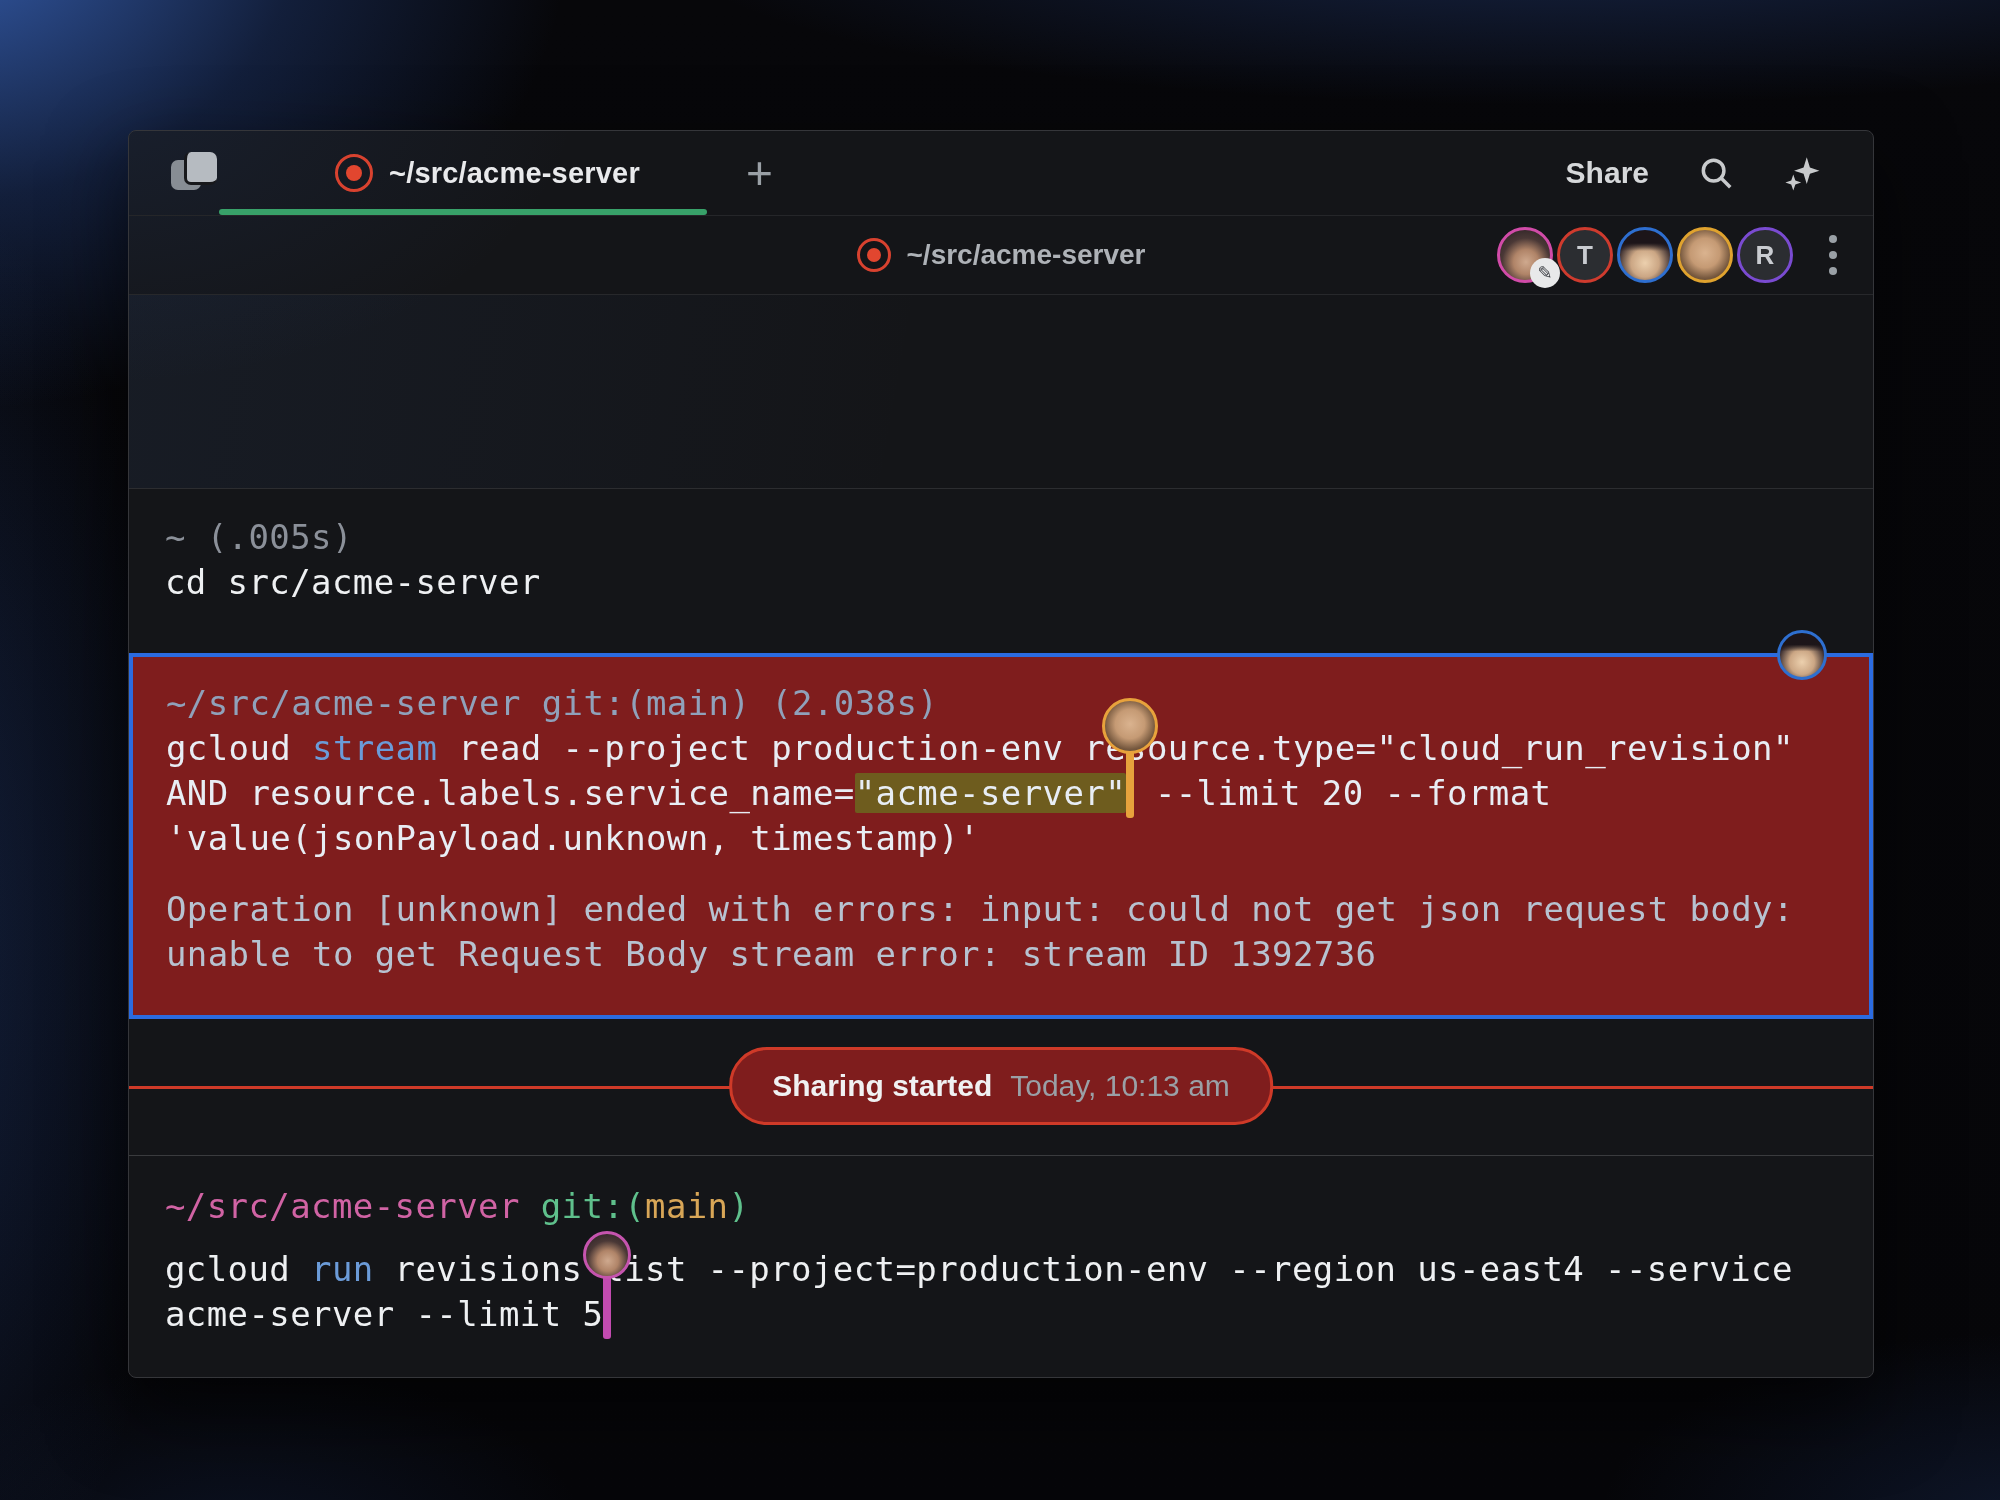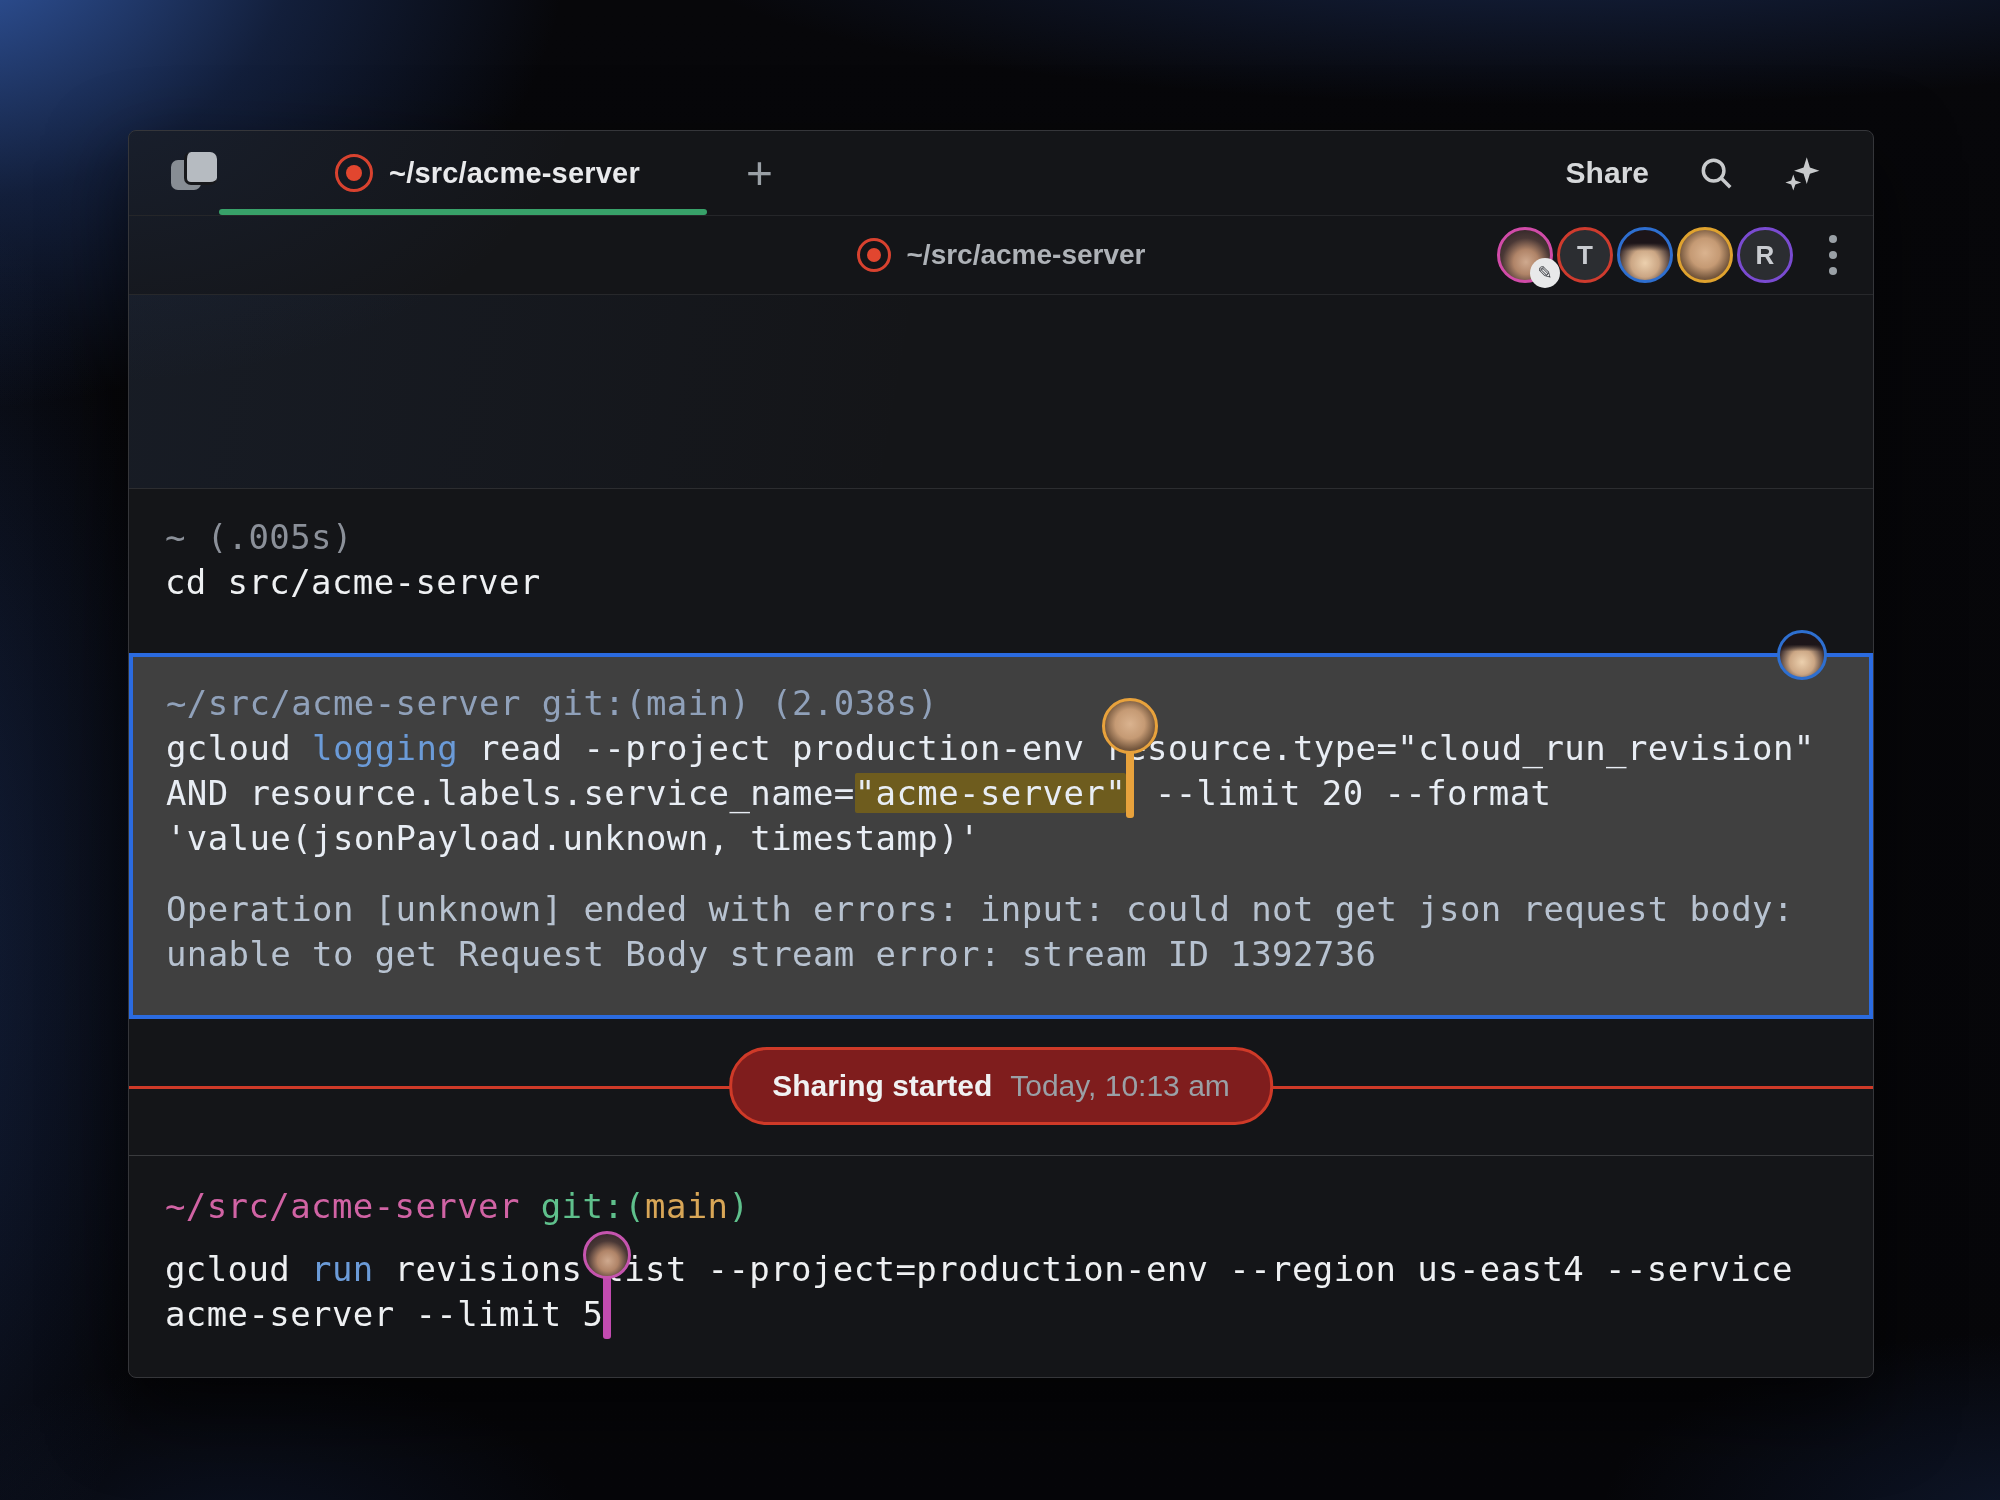--- a/index.html
+++ b/index.html
@@ -54,21 +54,21 @@
 
   
   .scrollback{display:flex;flex-direction:column;height:1084px;}
   .line{white-space:pre;font-family:"DejaVu Sans Mono", monospace;font-size:34px;line-height:45px;letter-spacing:0.4px;}
   .spacer{height:193px;background:linear-gradient(100deg, rgba(52,88,150,0.10), rgba(0,0,0,0) 45%);}
   .block-cd{height:165px;border-top:1px solid #2c2d30;padding:26px 0 0 36px;box-sizing:border-box;}
   .meta{color:#8b9099;}
   .cmd{color:#eef0f2;}
   .kw{color:#6b9bd8;}
 
-  .block-blue{position:relative;height:366px;box-sizing:border-box;border:4px solid #2b6be0;background:#404040;
+  .block-blue{position:relative;height:366px;box-sizing:border-box;border:4px solid #2b6be0;background:#7f1d1d;
     padding:24px 0 0 33px;}
   .meta-blue{color:#90a1ba;}
   .block-blue .cmd{color:#e8edf4;}
   .out{color:#b7c2d0;}
   .gap{height:26px;}
   .sel{background:#6e5c1e;border-radius:2px;}
   .corner-avatar{position:absolute;top:-27px;right:42px;width:44px;height:44px;border-width:3px;cursor:default;}
 
   .caret{display:inline-block;position:relative;width:8px;height:34px;vertical-align:-5px;}
   .caret .bar{position:absolute;left:0;bottom:-8px;width:8px;height:84px;border-radius:3px;}
@@ -152,21 +152,21 @@
       <div class="spacer"></div>
 
       <div class="block-cd">
         <div class="line meta">~ (.005s)</div>
         <div class="line cmd">cd src/acme-server</div>
       </div>
 
       <div class="block-blue">
         <div class="avatar photo-boy corner-avatar" style="border-color:#2e6fd0"></div>
         <div class="line meta-blue">~/src/acme-server git:(main) (2.038s)</div>
-        <div class="line cmd"><span>gcloud </span><span class="kw">logging</span><span> read --project production-env resource.type="cloud_run_revision"</span></div>
+        <div class="line cmd"><span>gcloud </span><span class="kw">stream</span><span> read --project production-env resource.type="cloud_run_revision"</span></div>
         <div class="line cmd"><span>AND resource.labels.service_name=</span><span class="sel">"acme-server"</span><span class="caret caret-orange"><span class="bar"></span><span class="avatar photo-man cursor-avatar"></span></span><span> --limit 20 --format</span></div>
         <div class="line cmd">'value(jsonPayload.unknown, timestamp)'</div>
         <div class="gap"></div>
         <div class="line out">Operation [unknown] ended with errors: input: could not get json request body:</div>
         <div class="line out">unable to get Request Body stream error: stream ID 1392736</div>
       </div>
 
       <div class="share-divider">
         <div class="redline"></div>
         <div class="pill">

